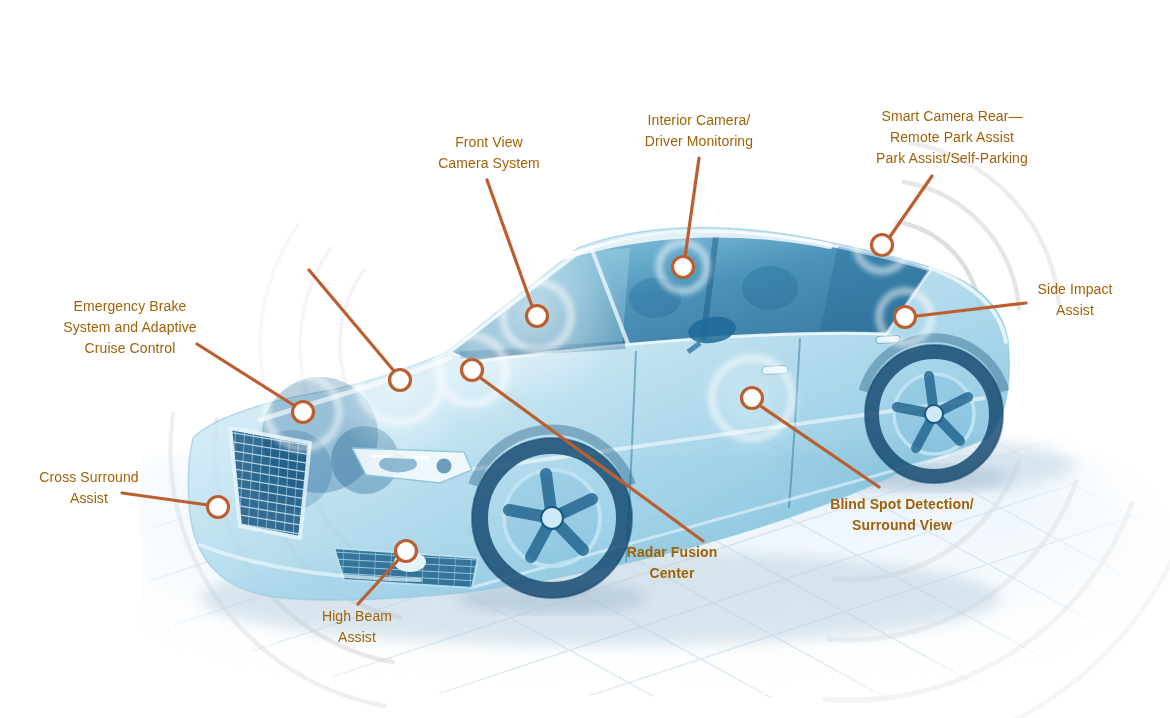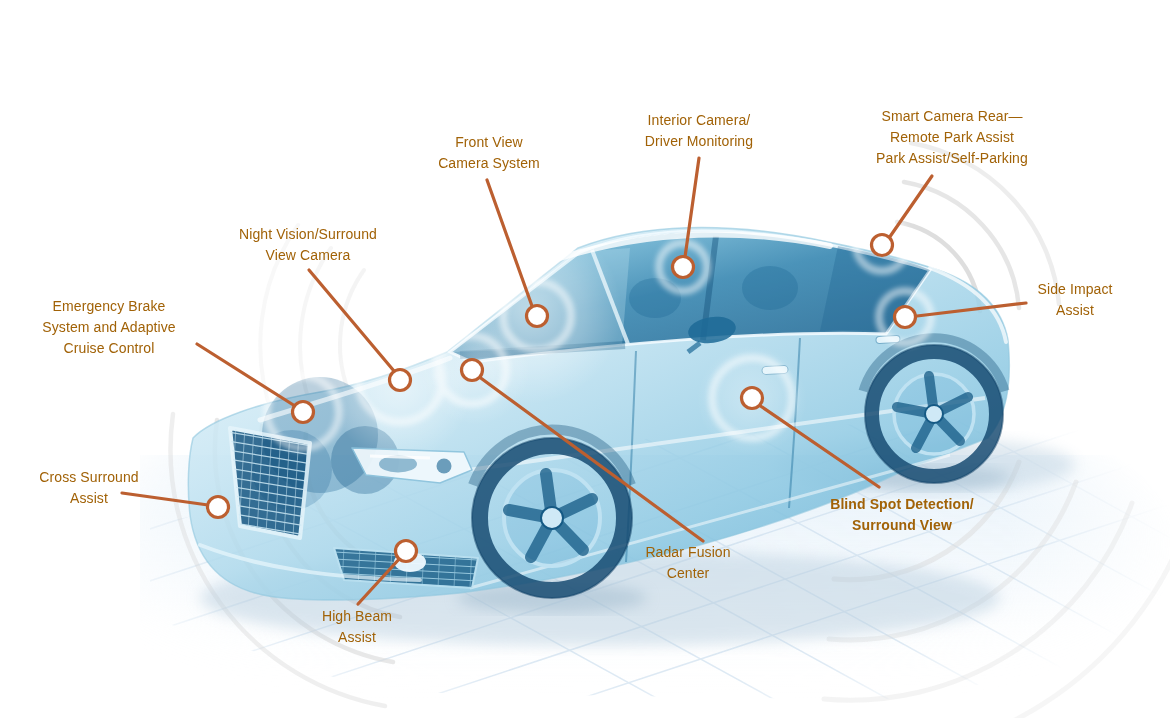--- a/index.html
+++ b/index.html
@@ -304,28 +304,26 @@
 <div id="labels-layer">
       <div class="callout-label" style="left: 480px; top: 132px; margin-left: 9px;">Front View
 Camera System</div>
       <div class="callout-label" style="left: 699px; top: 110px;">Interior Camera/
 Driver Monitoring</div>
       <div class="callout-label" style="left: 952px; top: 106px;">Smart Camera Rear—
 Remote Park Assist
 Park Assist/Self-Parking</div>
       <div class="callout-label" style="left: 1075px; top: 279px;">Side Impact
 Assist</div>
-      <div class="callout-label" style="left: 308px; top: 224px;">Night Vision/Surround
-View Camera</div>
-      <div class="callout-label" style="left: 109px; top: 296px;">Emergency Brake
+      <div class="callout-label" style="left: 130px; top: 296px;">Emergency Brake
 System and Adaptive
 Cruise Control</div>
       <div class="callout-label" style="left: 89px; top: 467px;">Cross Surround
 Assist</div>
       <div class="callout-label" style="left: 357px; top: 606px;">High Beam
 Assist</div>
-      <div class="callout-label" style="left: 688px; top: 542px;">Radar Fusion
+      <div class="callout-label" style="left: 672px; top: 542px; font-weight: bold;">Radar Fusion
 Center</div>
       <div class="callout-label" style="left: 902px; top: 494px; font-weight: bold;">Blind Spot Detection/
 Surround View</div>
     </div>
 
 </div>
 
 </body></html>

